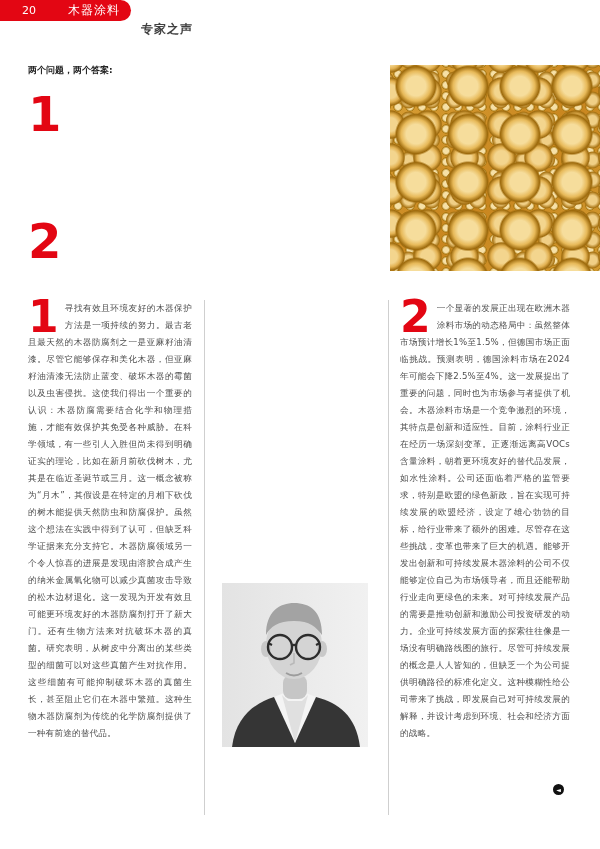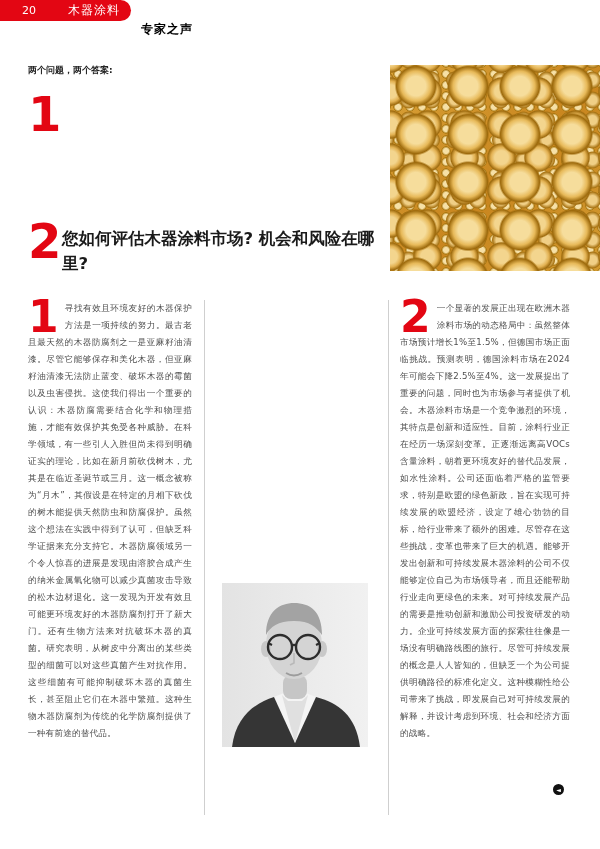--- a/index.html
+++ b/index.html
@@ -18,21 +18,21 @@
     height: 21px; width: 131px;
     background: #e30613;
     border-radius: 0 11px 11px 0;
     display: flex; align-items: center;
     color: #fff;
   }
   .header-bar .pagenum { font-size: 11px; font-weight: normal; margin-left: 22px; }
   .header-bar .section { font-size: 12px; font-weight: normal; margin-left: 32px; letter-spacing: 1px; text-align: center; }
   .subsection {
     position: absolute; left: 141px; top: 21px;
-    color: #000000; font-size: 12px; font-weight: bold; letter-spacing: 1px;
+    color: #404040; font-size: 12px; font-weight: bold; letter-spacing: 1px;
   }
   
   .intro { position: absolute; left: 28px; top: 64px; font-size: 9px; font-weight: bold; color: #222; }
   .q-num { position: absolute; color: #e30613; font-weight: bold; font-size: 48px; line-height: 44px; }
   .q1-num { left: 28px; top: 92px; }
   .q2-num { left: 28px; top: 219px; }
   .q-text { position: absolute; left: 62px; font-size: 16.5px; font-weight: bold; color: #1a1a1a; line-height: 25px; width: 330px; }
   .q1-text { top: 99px; }
   .q2-text { top: 226px; }
   
@@ -99,21 +99,20 @@
     <span class="pagenum">20</span>
     <span class="section">木器涂料</span>
   </div>
   <div class="subsection">专家之声</div>
 
   <div class="intro">两个问题，两个答案:</div>
 
   <div class="q-num q1-num">1</div>
 
   <div class="q-num q2-num">2</div>
-  <div class="q-text q2-text">您如何评估木器涂料市场? 机会和风险在哪里?</div>
 
   <div class="droplet-photo"></div>
 
   <div class="divider divider-1"></div>
   <div class="divider divider-2"></div>
 
   <div class="body-col col-1">
     <span class="dropcap">1</span><span>寻找有效且环境友好的木器保护方法是一项持续的努力。最古老且最天然的木器防腐剂之一是亚麻籽油清漆。尽管它能够保存和美化木器，但亚麻籽油清漆无法防止蓝变、破坏木器的霉菌以及虫害侵扰。这使我们得出一个重要的认识：木器防腐需要结合化学和物理措施，才能有效保护其免受各种威胁。在科学领域，有一些引人入胜但尚未得到明确证实的理论，比如在新月前砍伐树木，尤其是在临近圣诞节或三月。这一概念被称为“月木”，其假设是在特定的月相下砍伐的树木能提供天然防虫和防腐保护。虽然这个想法在实践中得到了认可，但缺乏科学证据来充分支持它。木器防腐领域另一个令人惊喜的进展是发现由溶胶合成产生的纳米金属氧化物可以减少真菌攻击导致的松木边材退化。这一发现为开发有效且可能更环境友好的木器防腐剂打开了新大门。还有生物方法来对抗破坏木器的真菌。研究表明，从树皮中分离出的某些类型的细菌可以对这些真菌产生对抗作用。这些细菌有可能抑制破坏木器的真菌生长，甚至阻止它们在木器中繁殖。这种生物木器防腐剂为传统的化学防腐剂提供了一种有前途的替代品。</span>
   </div>
 

